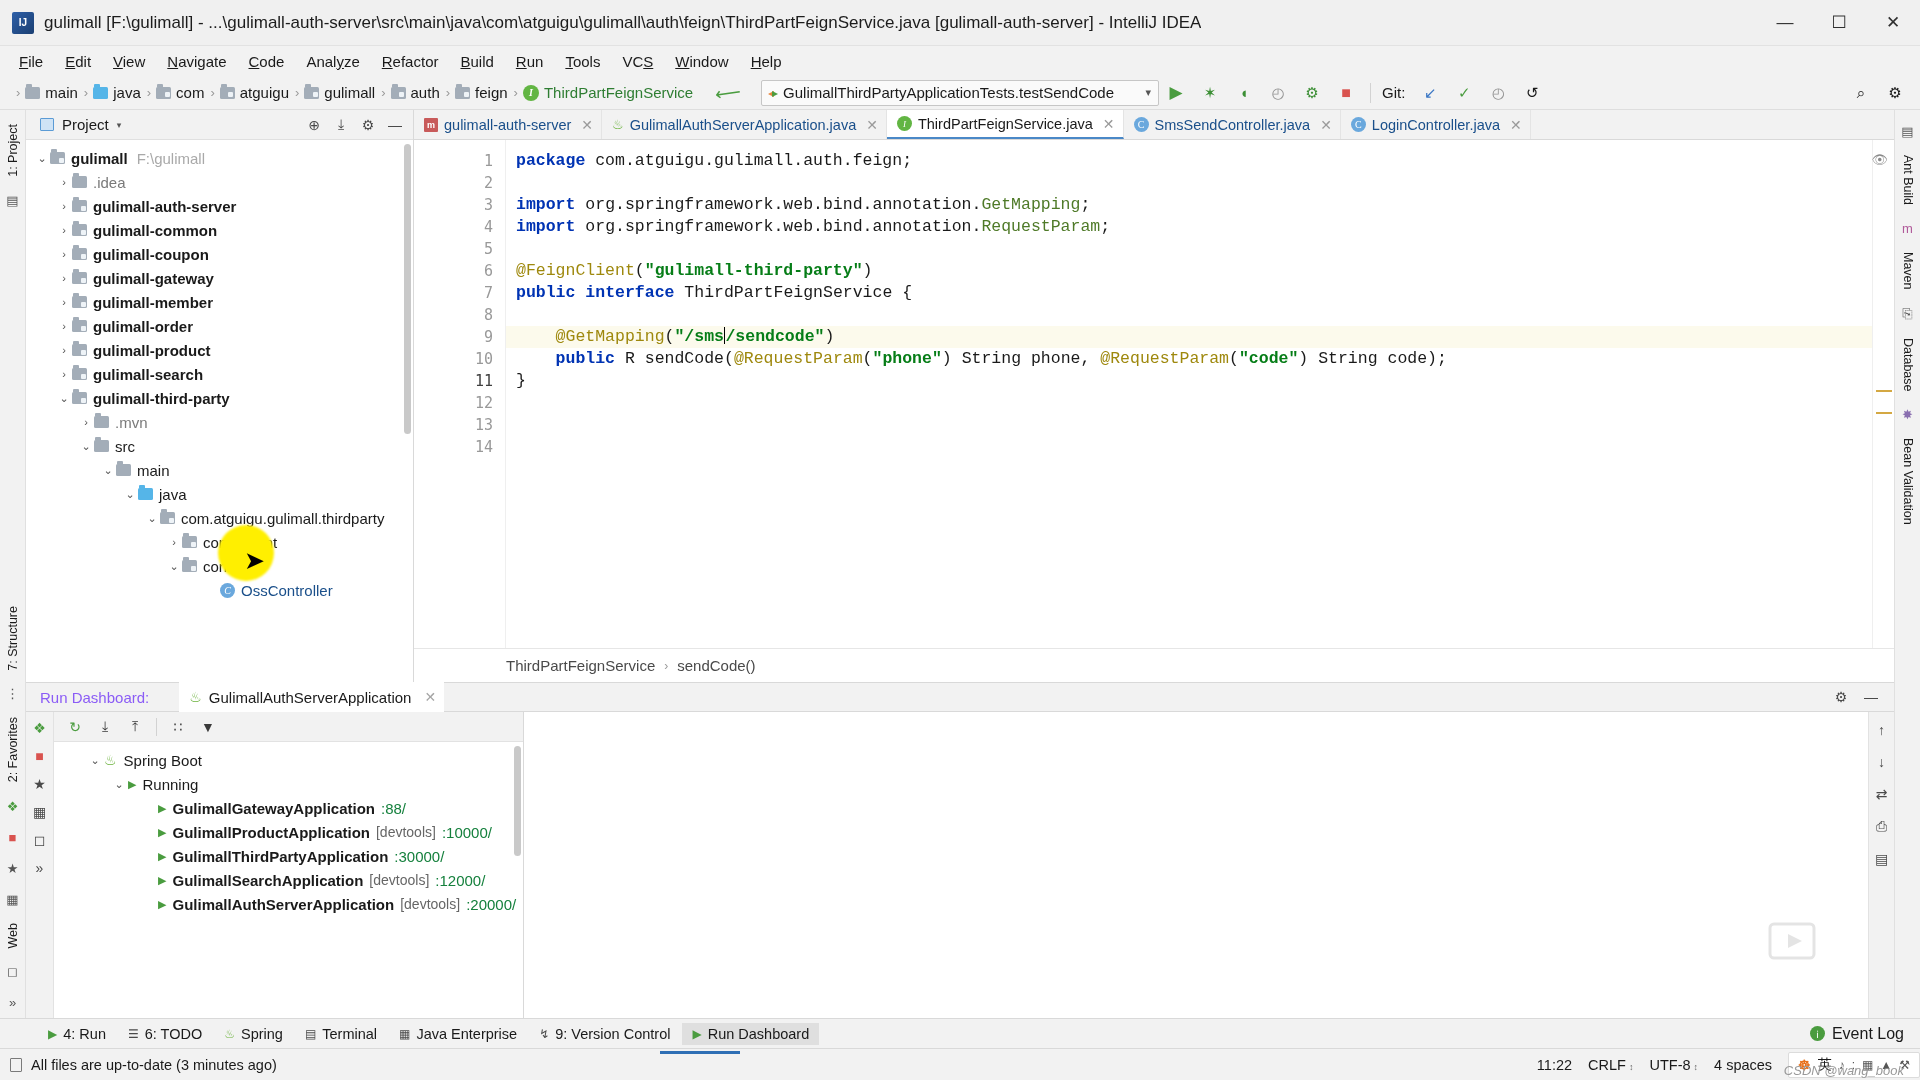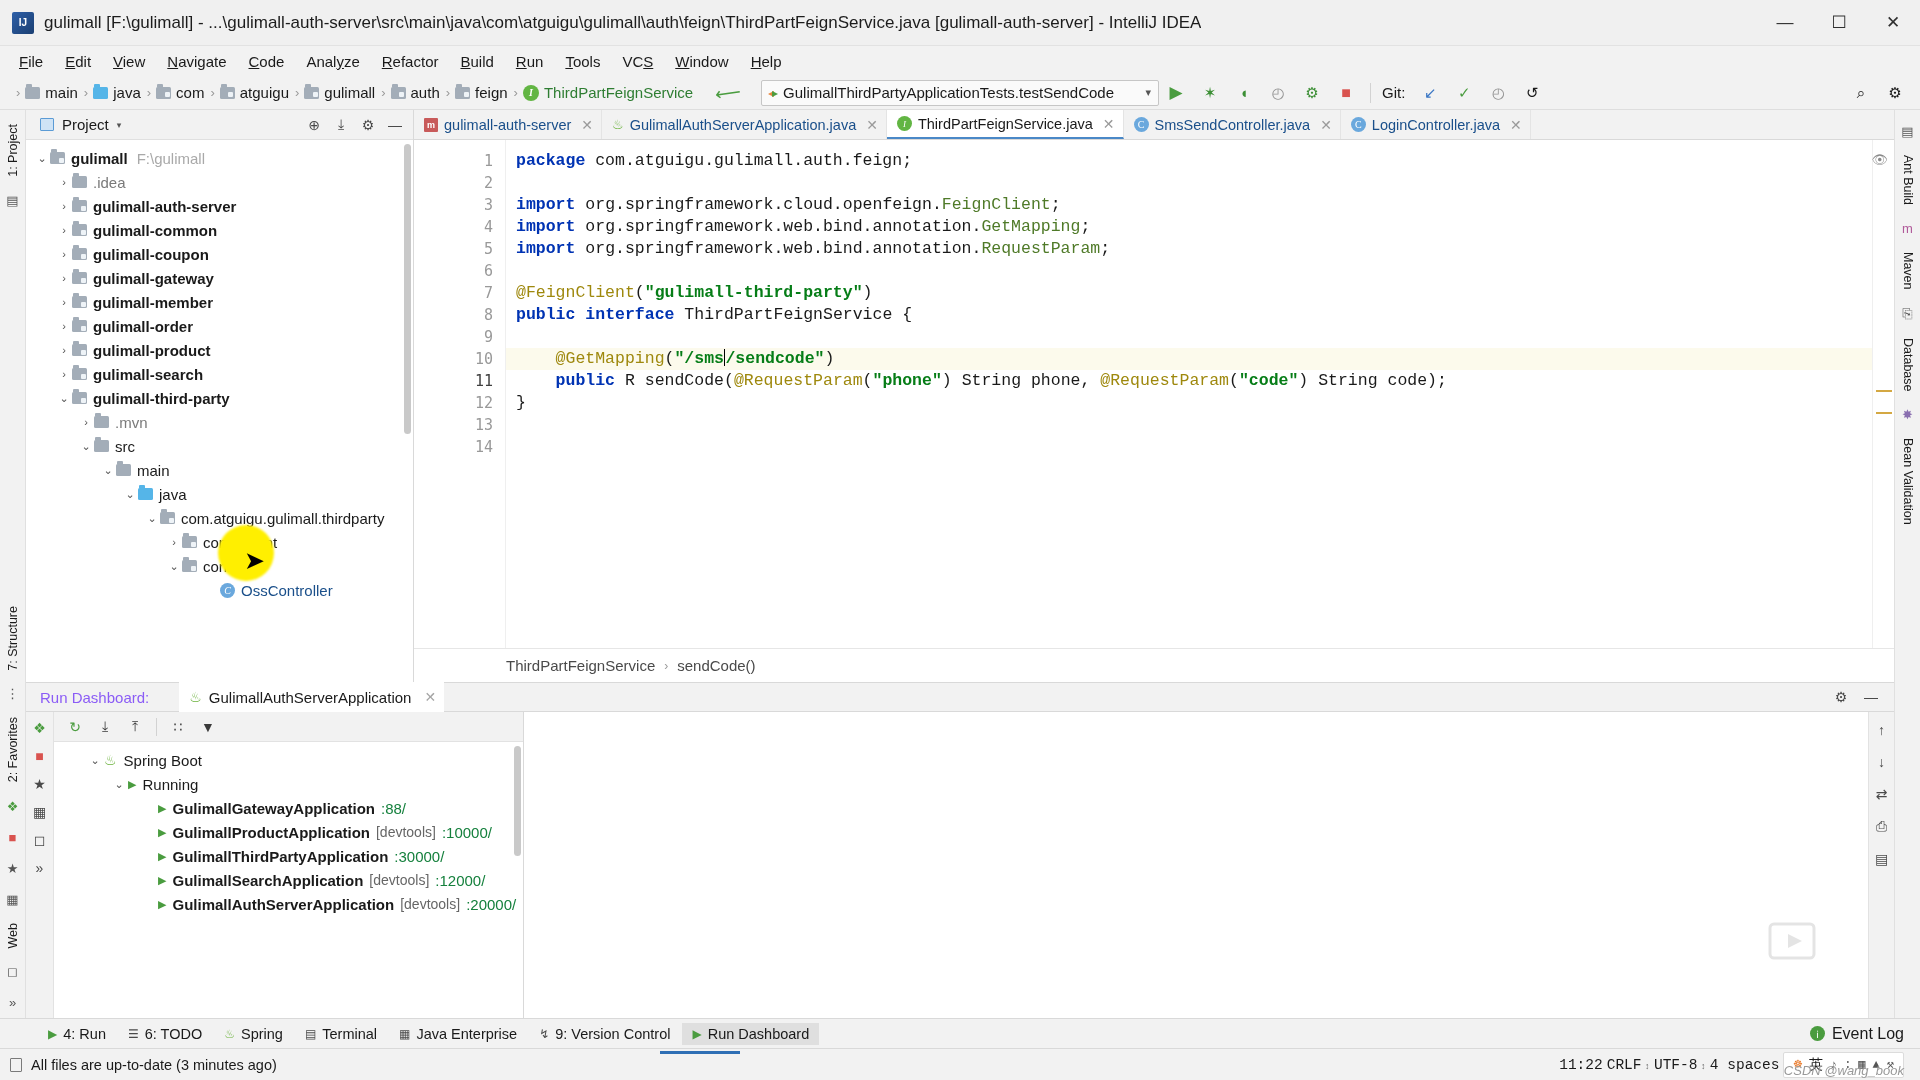--- a/index.html
+++ b/index.html
@@ -253,21 +253,21 @@
   .tw .gi.spring{color:#6db33f;}
   .toolbar-bottom .right{margin-left:auto;display:flex;align-items:center;gap:7px;padding-right:16px;}
   .evt-ic{width:15px;height:15px;border-radius:50%;background:#4a9c3f;color:#fff;font-size:10px;
           display:inline-flex;align-items:center;justify-content:center;}
 
   .statusbar{
     height:32px;flex:0 0 32px;display:flex;align-items:center;background:#f2f2f2;
     border-top:1px solid #d9d9d9;padding-left:10px;font-size:14.5px;color:#1a1a1a;
   }
   .statusbar .doc-ic{width:12px;height:14px;border:1.4px solid #7a7a7a;border-radius:1px;margin-right:9px;}
-  .statusbar .right{margin-left:auto;display:flex;align-items:center;gap:4px;padding-right:16px;font-family:Liberation Mono, monospace;}
+  .statusbar .right{margin-left:auto;display:flex;align-items:center;gap:16px;padding-right:0;}
   .statusbar .right span{white-space:nowrap;}
   .caretdn{font-size:9px;color:#666;margin-left:3px;}
   .ime{display:flex;align-items:center;gap:7px;background:#fff;border:1px solid #dcdcdc;
        height:26px;padding:0 9px;border-radius:2px;}
   .ime .sogou{color:#e8701a;font-size:14px;font-weight:bold;}
   .ime .cn{color:#1a1a1a;font-size:14px;}
   .ime .g{color:#555;font-size:12px;}
   .csdn{position:absolute;right:16px;bottom:2px;font-size:13px;color:#999;font-style:italic;}
   .app-wrap{position:relative;width:1920px;height:1080px;}
   .blue-underline{position:absolute;left:660px;bottom:26px;width:80px;height:3px;background:#2f6fb5;}
@@ -594,21 +594,20 @@
               <div class="gln">10</div>
               <div class="gln cur">11</div>
               <div class="gln">12</div>
               <div class="gln">13</div>
               <div class="gln">14</div>
             </div>
 
             <div class="code">
               <div class="cl"><span class="kw">package</span> <span class="pln">com.atguigu.gulimall.auth.feign;</span></div>
               <div class="cl">&nbsp;</div>
-              <div class="cl"><span class="kw">import</span> <span class="pln">org.springframework.cloud.openfeign.</span><span class="it">FeignClient</span><span class="pln">;</span></div>
               <div class="cl"><span class="kw">import</span> <span class="pln">org.springframework.web.bind.annotation.</span><span class="it">GetMapping</span><span class="pln">;</span></div>
               <div class="cl"><span class="kw">import</span> <span class="pln">org.springframework.web.bind.annotation.</span><span class="it">RequestParam</span><span class="pln">;</span></div>
               <div class="cl">&nbsp;</div>
               <div class="cl"><span class="an">@FeignClient</span><span class="pln">(</span><span class="st">"gulimall-third-party"</span><span class="pln">)</span></div>
               <div class="cl"><span class="kw">public</span> <span class="kw">interface</span> <span class="cls">ThirdPartFeignService</span> <span class="pln">{</span></div>
               <div class="cl">&nbsp;</div>
               <div class="cl hl" style="position:relative">    <span class="an">@GetMapping</span><span class="pln">(</span><span class="st">"/sms</span><span class="caretbar"></span><span class="st">/sendcode"</span><span class="pln">)</span></div>
               <div class="cl">    <span class="kw">public</span> <span class="cls">R</span> <span class="pln">sendCode(</span><span class="an">@RequestParam</span><span class="pln">(</span><span class="st">"phone"</span><span class="pln">) </span><span class="cls">String</span><span class="pln"> phone, </span><span class="an">@RequestParam</span><span class="pln">(</span><span class="st">"code"</span><span class="pln">) </span><span class="cls">String</span><span class="pln"> code);</span></div>
               <div class="cl"><span class="pln">}</span></div>
               <div class="cl">&nbsp;</div>

